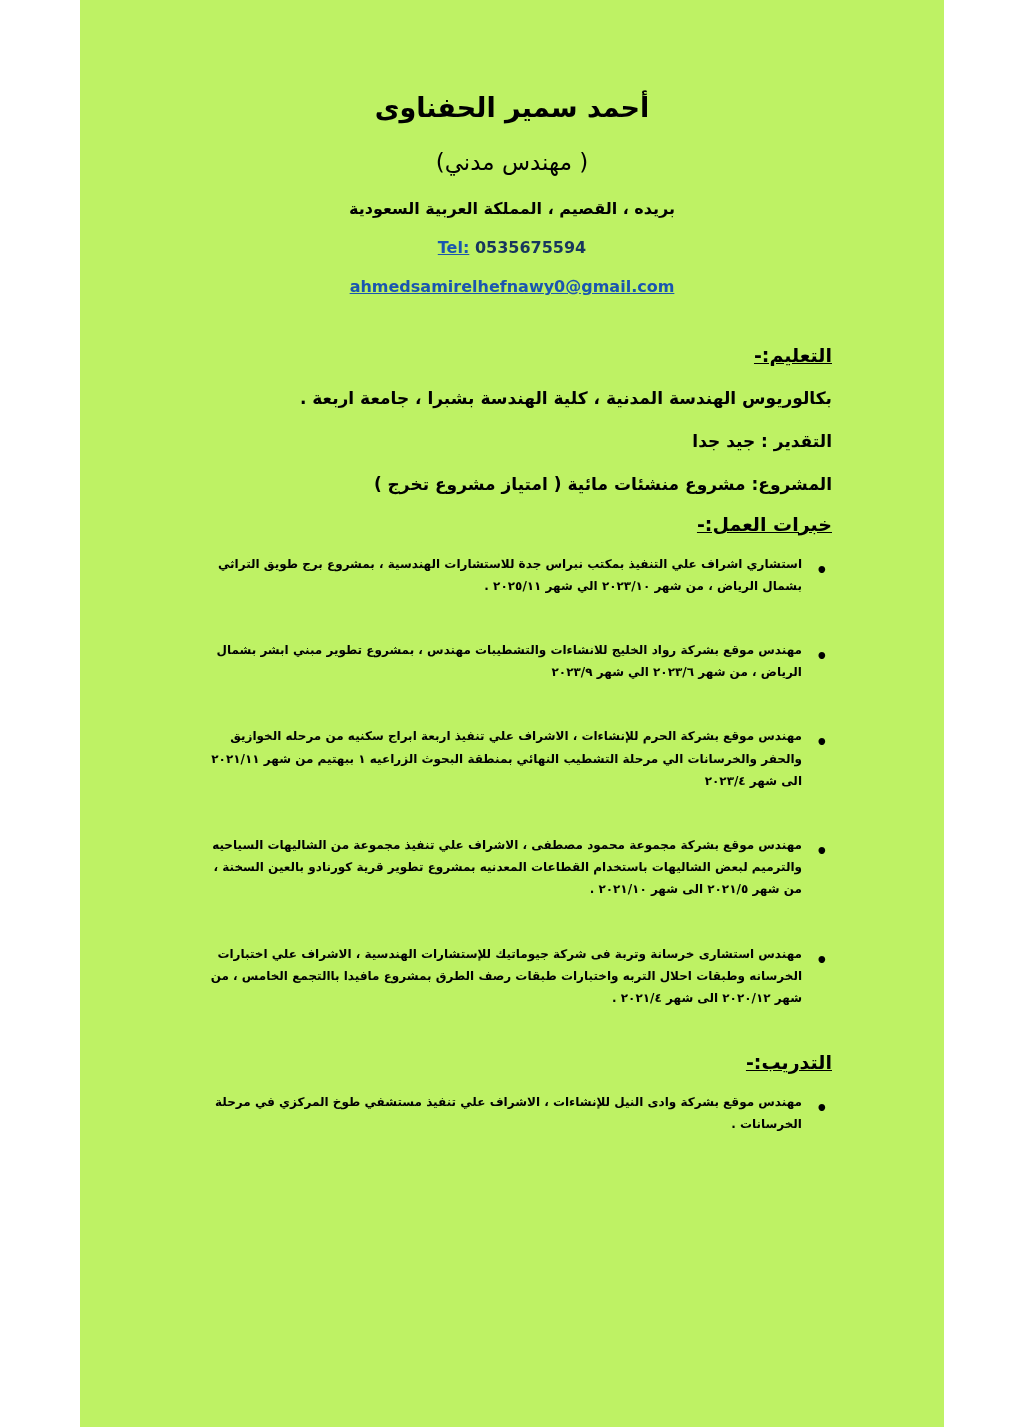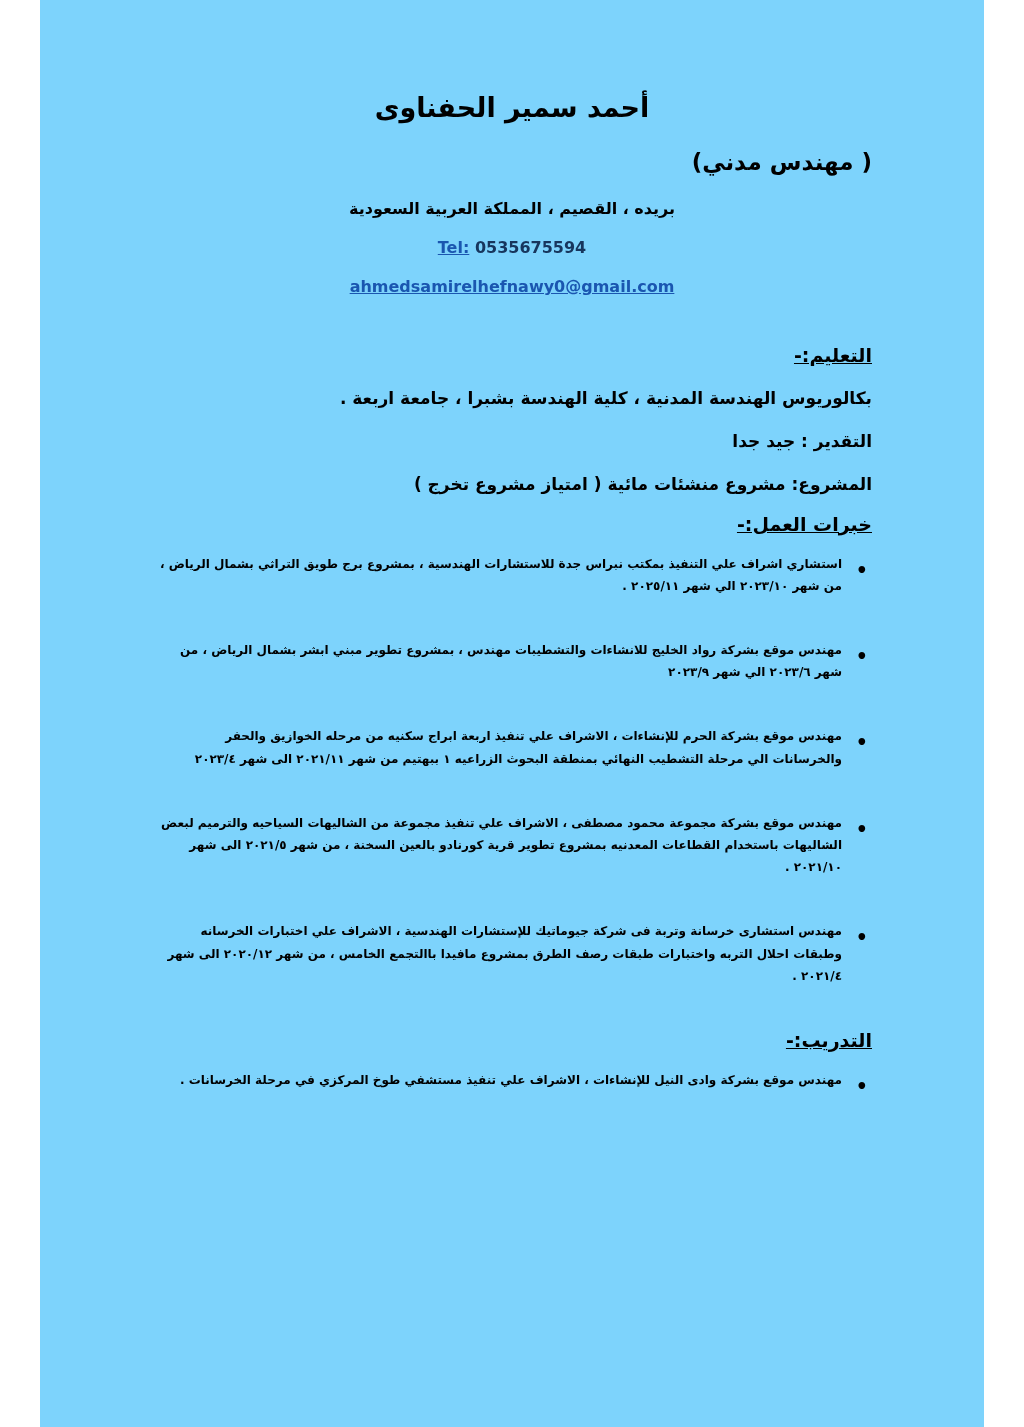--- a/index.html
+++ b/index.html
@@ -1,45 +1,44 @@
 <!DOCTYPE html>
 <html lang="ar"><head>
 <meta charset="utf-8">
 <style>
   html, body {
     margin: 0;
     padding: 0;
     background: #ffffff;
   }
   .page {
-    width: 944px;
+    width: 864px;
     height: 1427px;
     margin: 0 auto;
-    background: #7dd3fc;
+    background: #bef264;
     box-sizing: border-box;
     padding: 92px 112px 40px 112px;
     font-family: "DejaVu Sans", sans-serif;
     color: #000000;
     overflow: hidden;
   }
   .center { text-align: center; }
   .rtl { direction: rtl; text-align: right; }
 
   .name {
     font-size: 27px;
     font-weight: bold;
     margin: 0 0 26px 0;
     direction: rtl;
   }
   .job-title {
     font-size: 23px;
-    font-weight: bold;
+    font-weight: normal;
     margin: 0 0 24px 0;
     direction: rtl;
-    text-align: right;
   }
   .address {
     font-size: 16px;
     font-weight: bold;
     margin: 0 0 20px 0;
     direction: rtl;
   }
   .tel-line {
     font-size: 16px;
     font-weight: bold;

